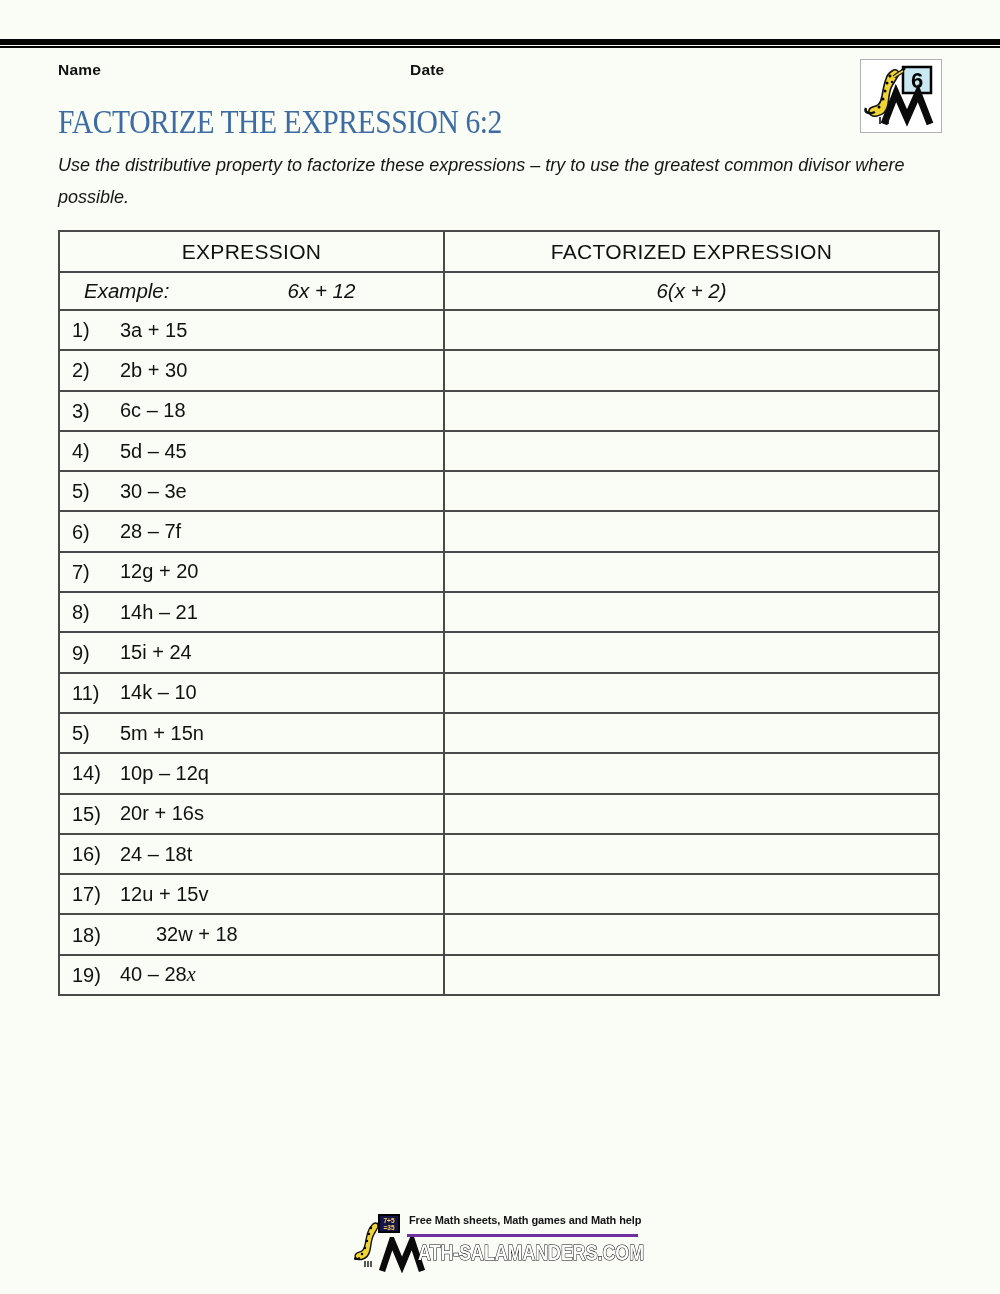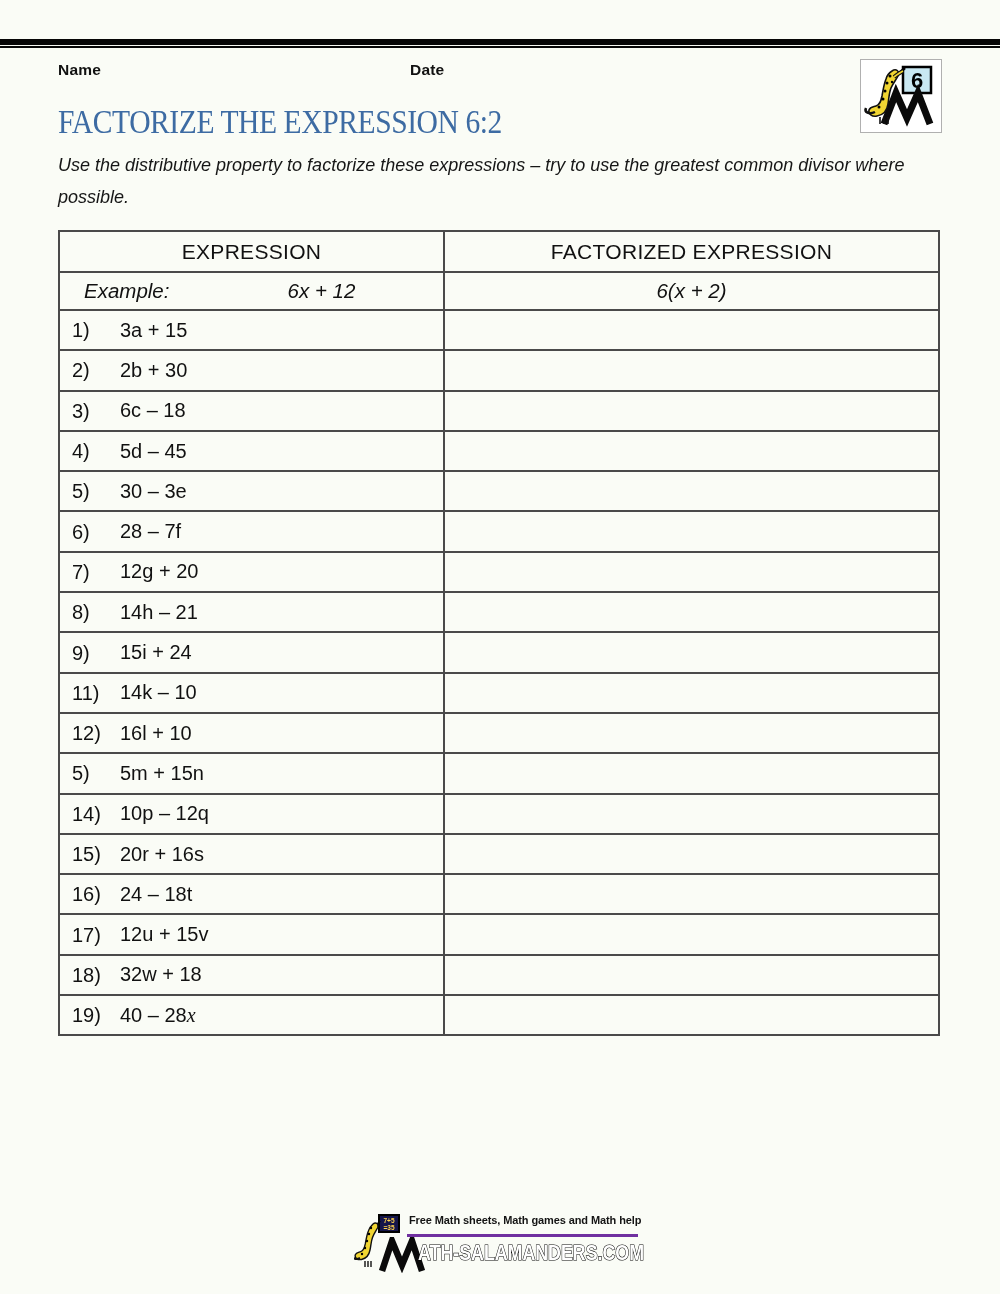--- a/index.html
+++ b/index.html
@@ -205,27 +205,20 @@
         </tr>
         <tr>
           <td class="cell-left" style="border-color: rgb(74, 74, 74);">
             <span class="row-num">11)</span>
             <span class="row-expr">14k – 10</span>
           </td>
           <td class="cell-right" style="border-color: rgb(74, 74, 74);"></td>
         </tr>
         <tr>
           <td class="cell-left" style="border-color: rgb(74, 74, 74);">
-            <span class="row-num">12)</span>
-            <span class="row-expr">16l + 10</span>
-          </td>
-          <td class="cell-right" style="border-color: rgb(74, 74, 74);"></td>
-        </tr>
-        <tr>
-          <td class="cell-left" style="border-color: rgb(74, 74, 74);">
             <span class="row-num">5)</span>
             <span class="row-expr">5m + 15n</span>
           </td>
           <td class="cell-right" style="border-color: rgb(74, 74, 74);"></td>
         </tr>
         <tr>
           <td class="cell-left" style="border-color: rgb(74, 74, 74); margin-top: 24px;">
             <span class="row-num">14)</span>
             <span class="row-expr">10p – 12q</span>
           </td>
@@ -246,21 +239,21 @@
           <td class="cell-right" style="border-color: rgb(74, 74, 74);"></td>
         </tr>
         <tr>
           <td class="cell-left" style="border-color: rgb(74, 74, 74);">
             <span class="row-num">17)</span>
             <span class="row-expr">12u + 15v</span>
           </td>
           <td class="cell-right" style="border-color: rgb(74, 74, 74);"></td>
         </tr>
         <tr>
-          <td class="cell-left" style="border-color: rgb(74, 74, 74);">
+          <td class="cell-left" style="border-color: rgb(74, 74, 74); padding-left: 36px;">
             <span class="row-num">18)</span>
             <span class="row-expr">32w + 18</span>
           </td>
           <td class="cell-right" style="border-color: rgb(74, 74, 74);"></td>
         </tr>
         <tr>
           <td class="cell-left" style="border-color: rgb(74, 74, 74);">
             <span class="row-num">19)</span>
             <span class="row-expr">40 – 28<span class="var-serif-italic">x</span></span>
           </td>

